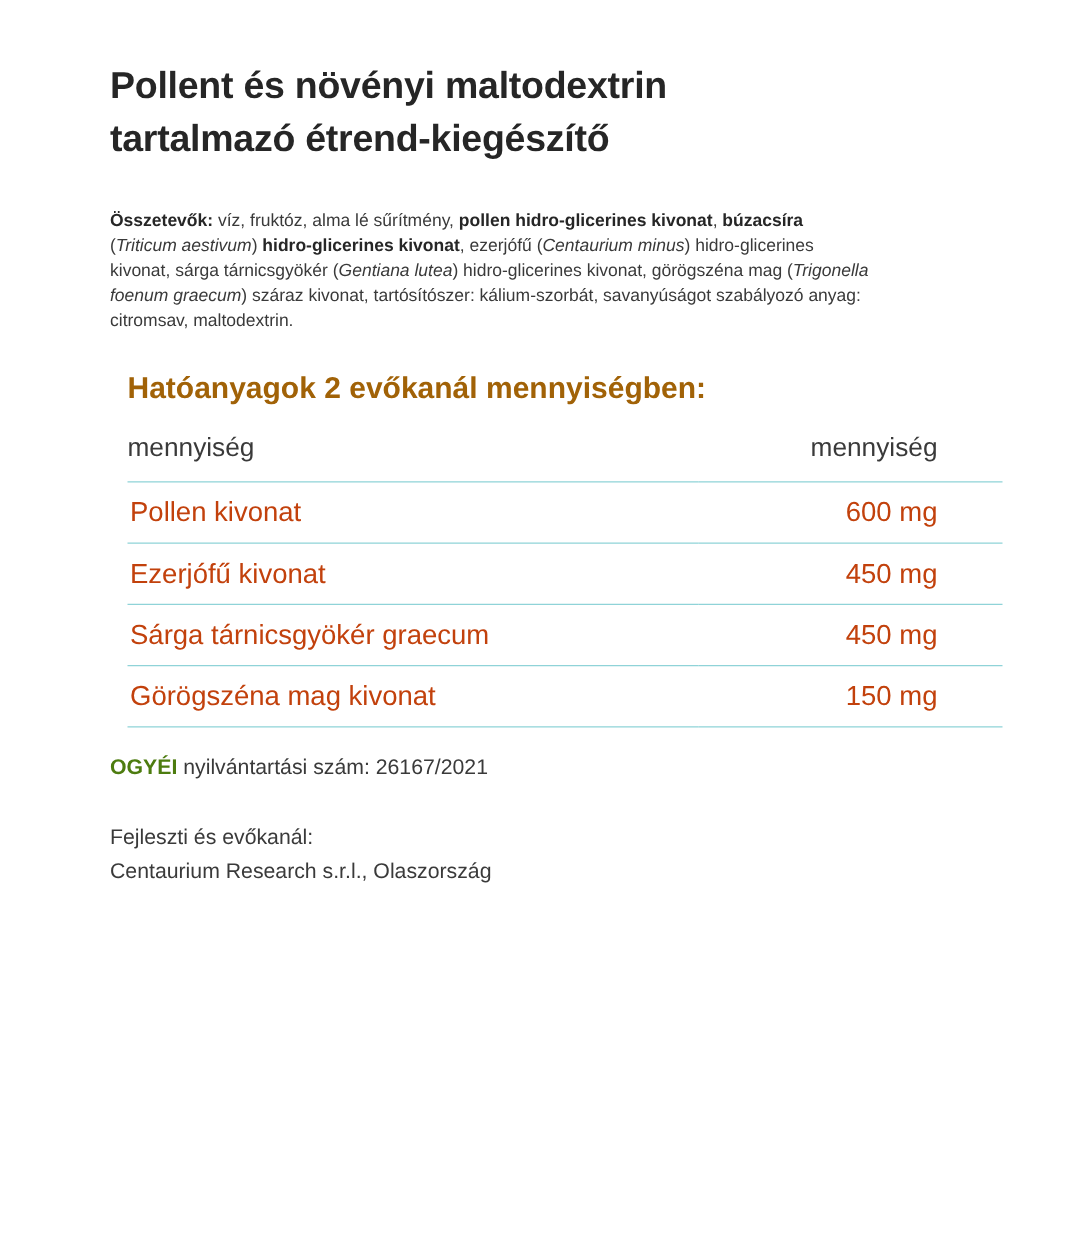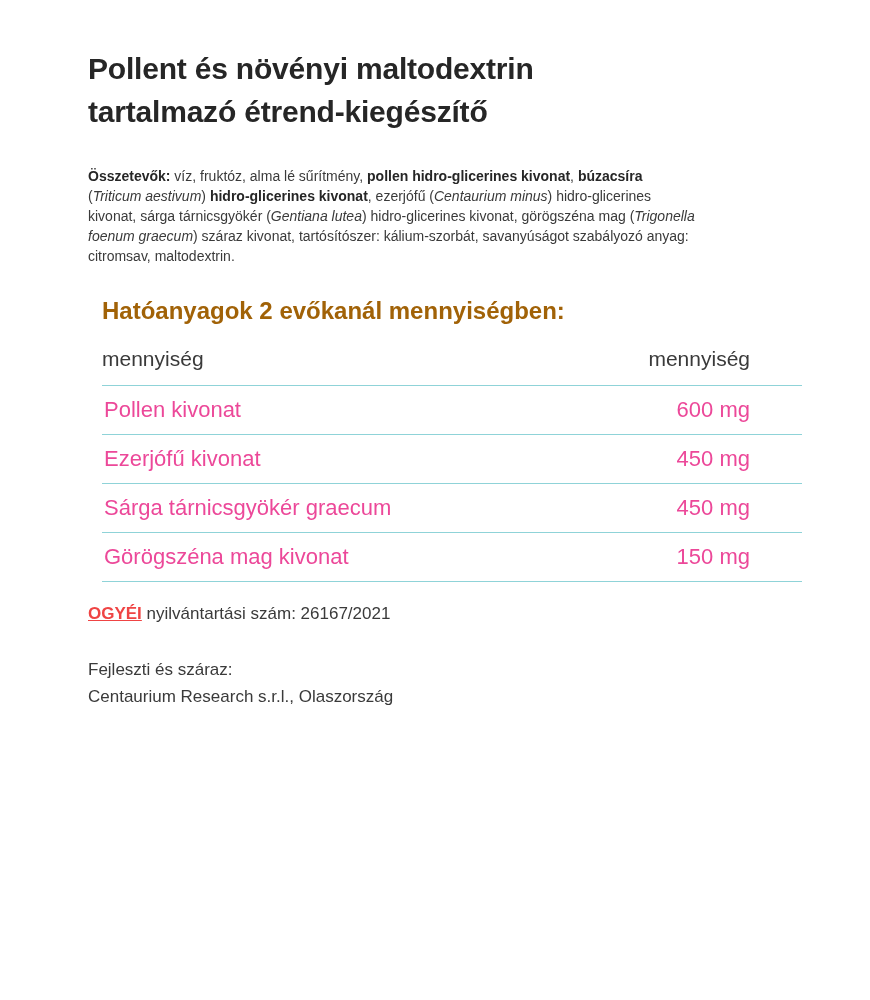--- a/index.html
+++ b/index.html
@@ -72,34 +72,34 @@
   .table th.amount-col,
   .table td.amount-col {
     text-align: right;
     padding-right: 52px;
   }
   .table tr.header-row th {
     border-bottom: 1.5px solid #8fd3d8;
   }
   .table td {
     font-size: 22px;
-    color: #ec4899;
+    color: #c2410c;
     padding: 11px 0 11px 0;
     border-bottom: 1.5px solid #8fd3d8;
   }
   .table td.name-col { padding-left: 2px; }
 
   
   .reg {
     margin-top: 22px;
     margin-left: 0;
     font-size: 17px;
     color: #3a3a3a;
   }
-  .reg b { font-weight: bold; color: #ef4444; text-decoration: underline; }
+  .reg b { font-weight: bold; color: #4d7c0f; }
 
   .manufacturer {
     margin-top: 32px;
     font-size: 17px;
     line-height: 1.6;
     color: #3a3a3a;
   }
   .manufacturer span { display: block; }
 </style>
 </head>
@@ -139,17 +139,17 @@
       <tr>
         <td class="name-col">Görögszéna mag kivonat</td>
         <td class="amount-col">150 mg</td>
       </tr>
     </tbody>
   </table>
 
   <p class="reg"><b>OGYÉI</b><span> nyilvántartási szám: 26167/2021</span></p>
 
   <p class="manufacturer">
-    <span>Fejleszti és száraz:</span>
+    <span>Fejleszti és evőkanál:</span>
     <span>Centaurium Research s.r.l., Olaszország</span>
   </p>
 
 </div>
 
 </body></html>

